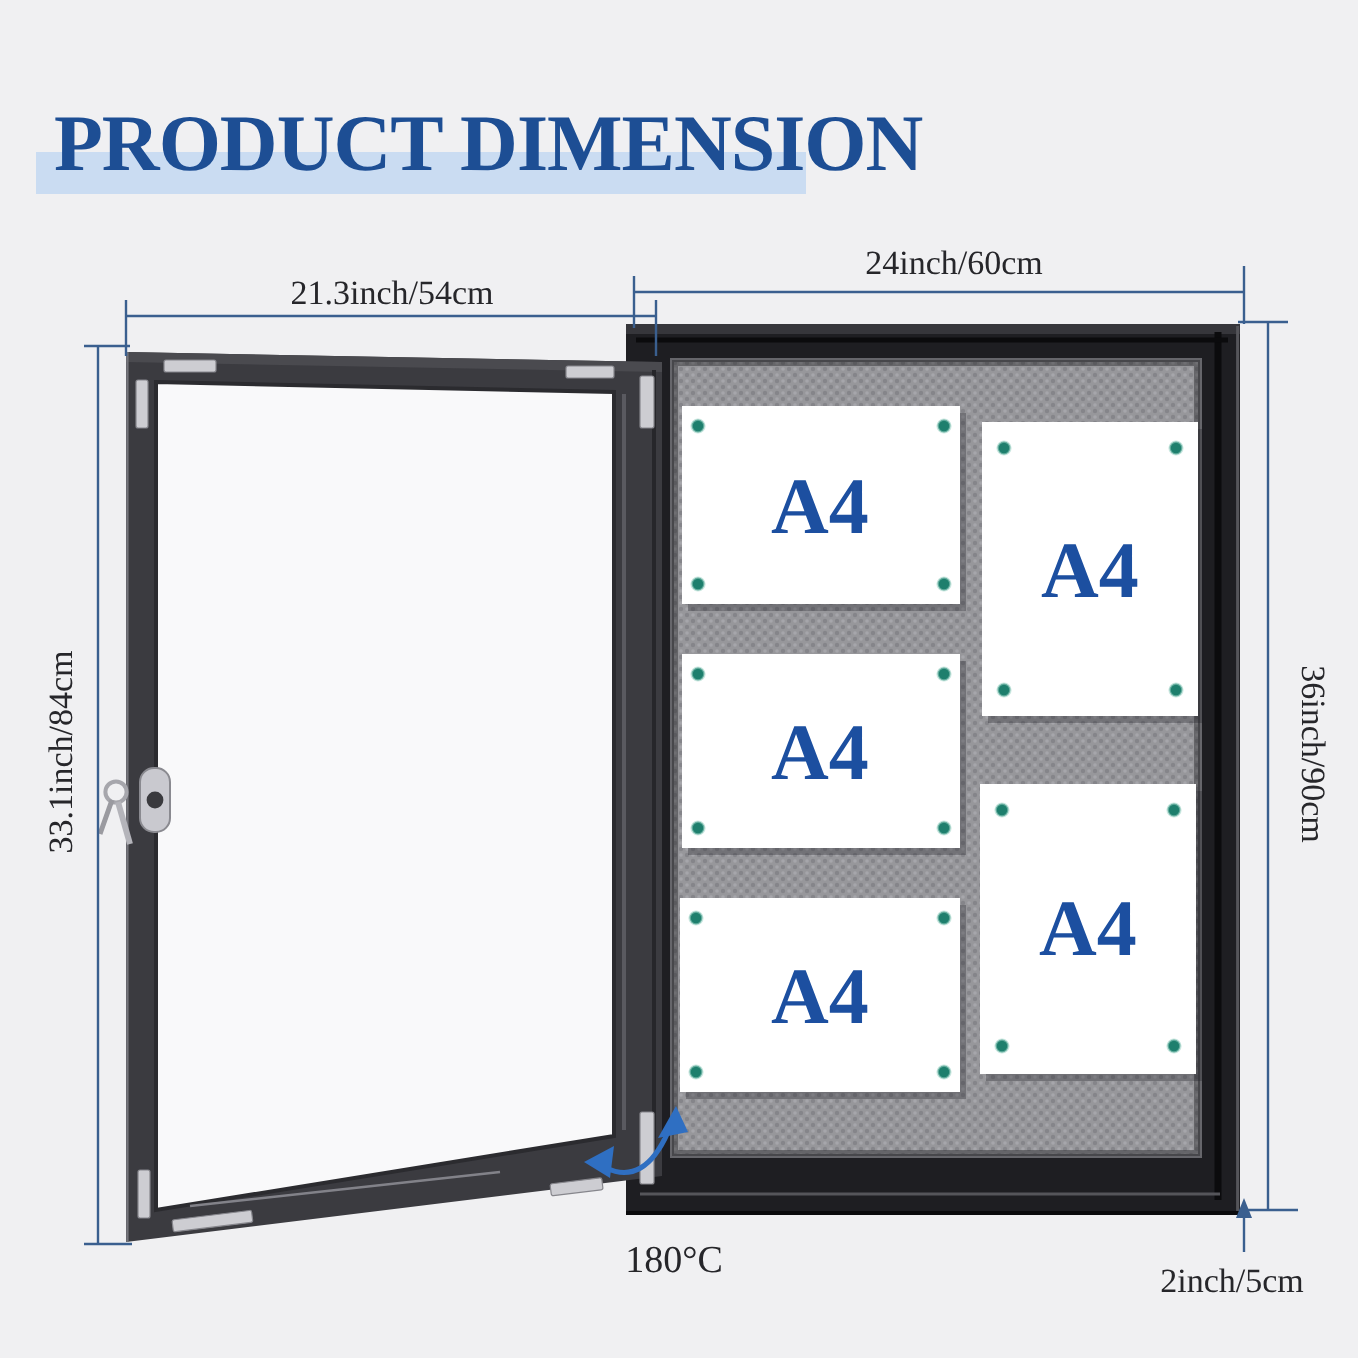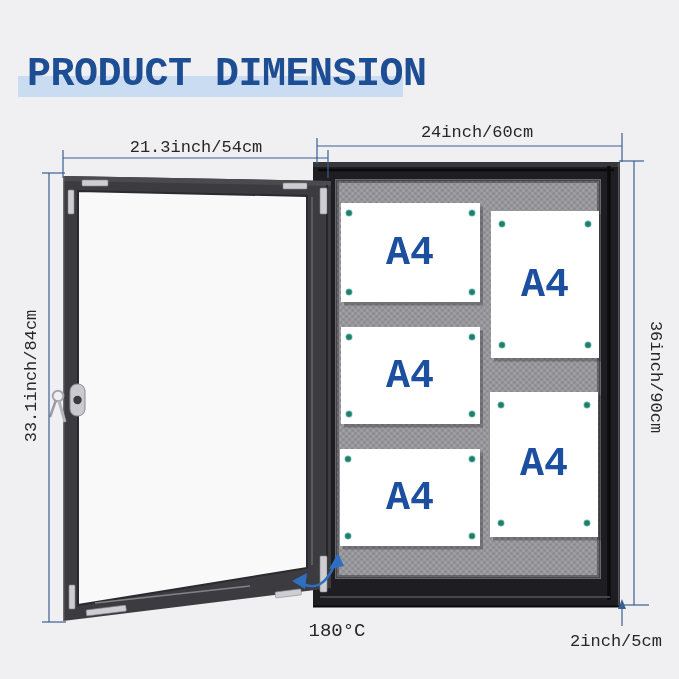--- a/index.html
+++ b/index.html
@@ -1,17 +1,17 @@
 <!DOCTYPE html>
 <html style="--background: #f0f0f2; --title_blue: #1d4e94; --highlight_blue: #cadcf2; --dim_line: #3a5f8f; --label_text: #26262a; --paper_label: #1c4fa0; --paper: #ffffff; --pin: #1e7f6d; --pin_ring: #9fd4c6; --arrow_blue: #2f6fc2; --door_frame: #3b3b40; --glass: #f9f9fa; --board_black: #1e1e22; --fabric_base: #97979b; --silver: #cdcdd2;"><head>
 <meta charset="utf-8">
 <style>
   html,body{margin:0;padding:0;background:#fff;}
   .stage{position:relative;width:679px;height:679px;overflow:hidden;
-         font-family:Liberation Mono, monospace;}
+         font-family:Liberation Serif, serif;}
   svg{display:block;}
   .bg{fill:var(--background);}
   .title-text{font-size:40px;font-weight:bold;letter-spacing:-.5px;fill:var(--title_blue);}
   .title-bar{fill:var(--highlight_blue);}
   .dim{stroke:var(--dim_line);stroke-width:1.2;fill:none;}
   .dim-arrow{fill:var(--dim_line);stroke:none;}
   .dim-label{font-size:17px;fill:var(--label_text);}
   .dim-label-lg{font-size:19px;fill:var(--label_text);}
   .board-body{fill:var(--board_black);}
   .board-topface{fill:#36363b;}

